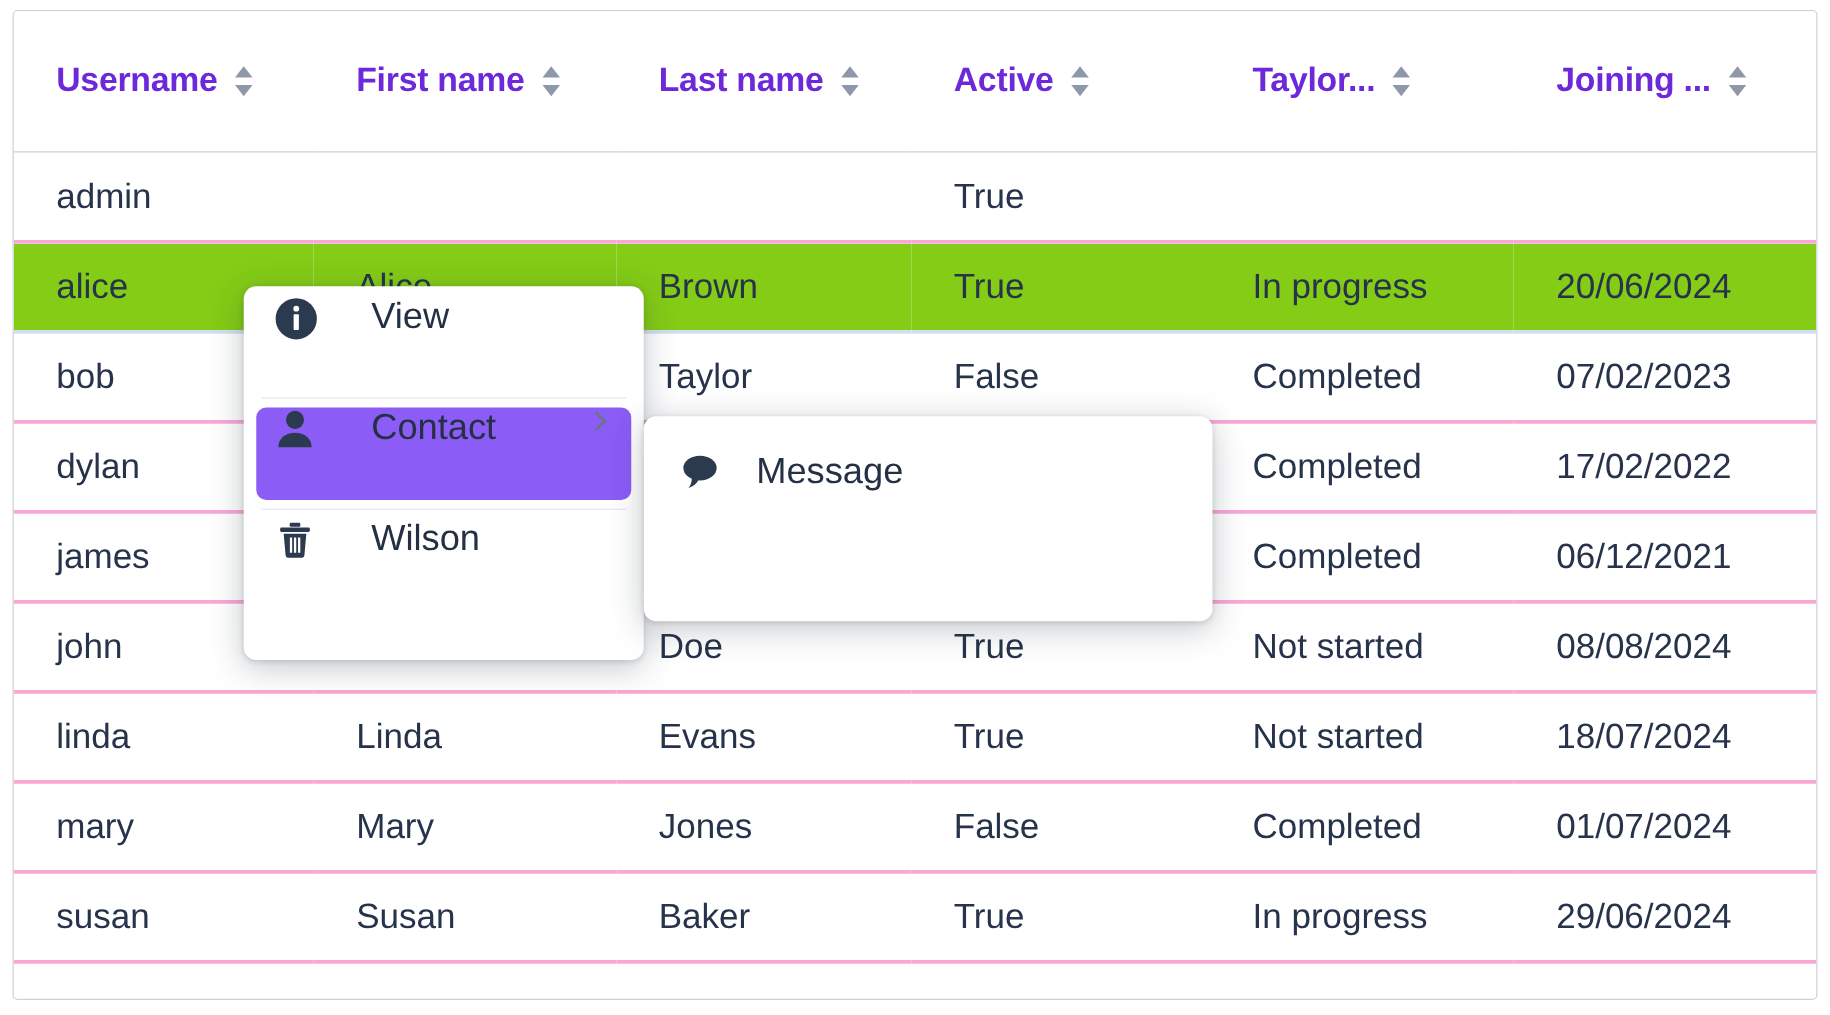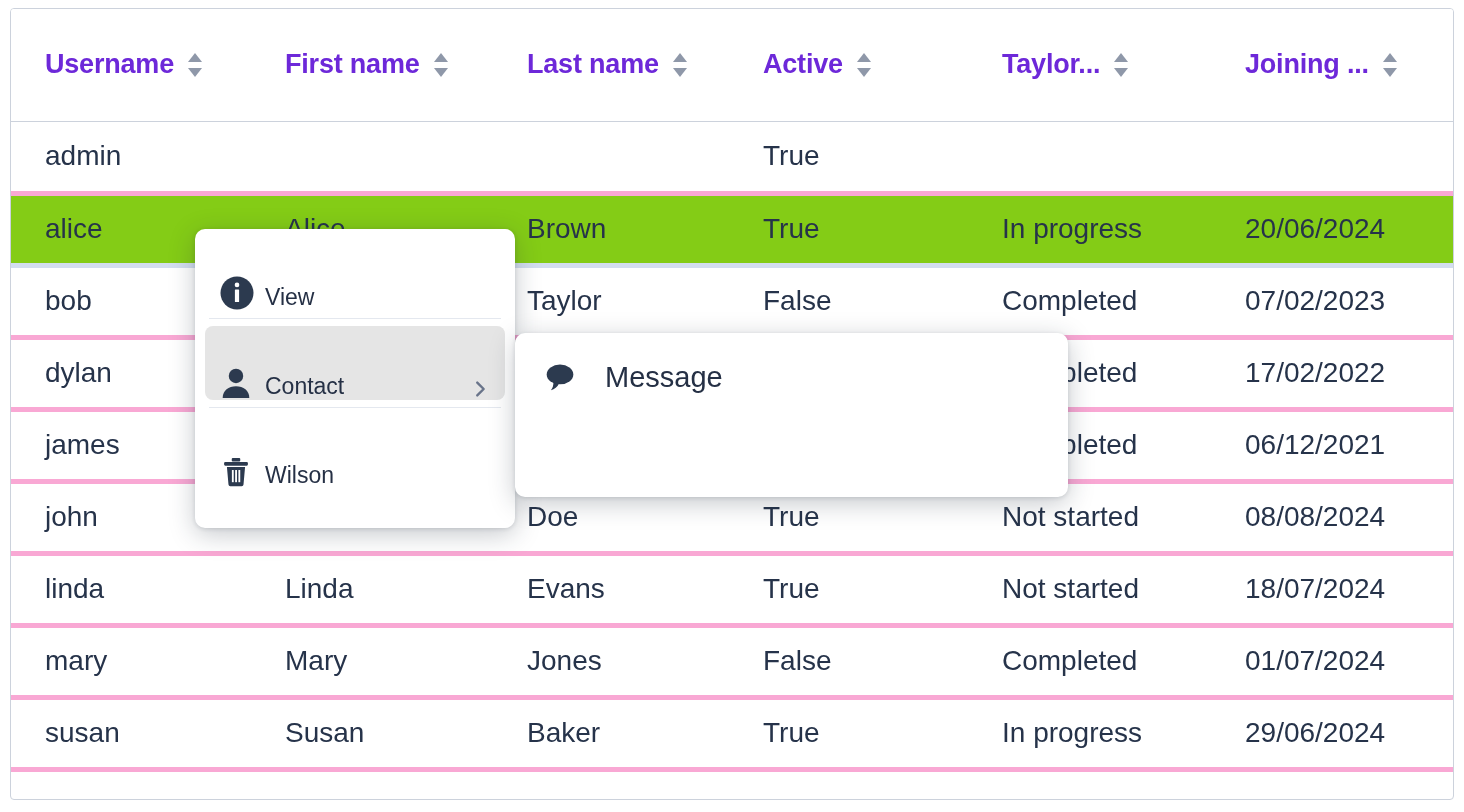--- a/index.html
+++ b/index.html
@@ -65,21 +65,21 @@
     left: 0;
     width: 0; height: 0;
     border-left: 7px solid transparent;
     border-right: 7px solid transparent;
   }
   .sort-icon::before { top: 1px;  border-bottom: 9px solid #8f98a9; }
   .sort-icon::after  { bottom: 1px; border-top: 9px solid #8f98a9; }
 
   tbody td {
     height: 72px;
-    border-bottom: 5px solid #f9a8d4;
+    border-bottom: 3px solid #f9a8d4;
     padding: 0 0 0 34px;
     font-size: 28px;
     color: #26334a;
     white-space: nowrap;
     overflow: hidden;
     vertical-align: middle;
   }
   tbody tr.selected td { background: #84cc16; border-bottom-color: #d3deef; }
   tbody tr.filler td { height: 62px; border-bottom: none; }
 
@@ -88,45 +88,46 @@
     position: absolute;
     background: #ffffff;
     border-radius: 10px;
     box-shadow: 0 6px 26px rgba(30,41,59,0.26), 0 1px 4px rgba(30,41,59,0.14);
     z-index: 40;
   }
   #context-menu { left: 195px; top: 229px; width: 320px; height: 299px; padding: 8px 0; }
 
   .menu-item {
     display: flex;
-    align-items: flex-end;
+    align-items: flex-start;
     height: 74px;
     margin: 0 10px;
     padding: 0 14px;
     border-radius: 8px;
-    font-size: 23px;
+    font-size: 29px;
     color: #253045;
     cursor: pointer;
     white-space: nowrap;
+    gap: 32px;
   }
   .menu-item .mi-icon {
     width: 46px;
     flex: 0 0 46px;
     display: flex;
     align-items: center;
     justify-content: flex-start;
   }
   .menu-item .mi-label { flex: 1 1 auto; }
-  .menu-item.active { background: #e5e5e5; }
+  .menu-item.active { background: #8b5cf6; }
   .mi-chevron { flex: 0 0 auto; display: flex; align-items: center; color: #69748a; }
   .menu-sep { height: 1px; background: #e4e8ef; margin: 7px 14px; }
 
   
   #contact-submenu {
-    left: 515px; top: 333px; width: 553px; height: 164px;
+    left: 515px; top: 333px; width: 455px; height: 164px;
     padding: 10px 0;
   }
   .sub-item {
     display: flex;
     align-items: center;
     height: 68px;
     margin: 0 10px;
     padding: 0 18px;
     border-radius: 8px;
     font-size: 29px;

